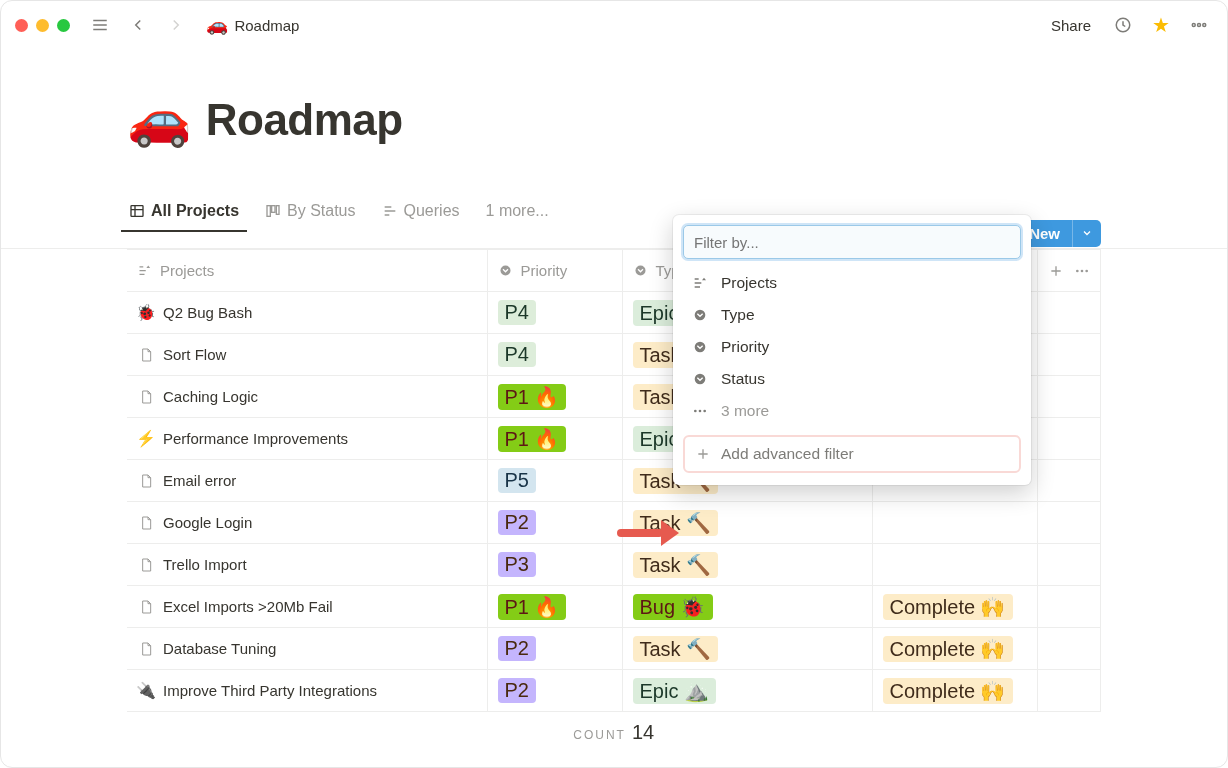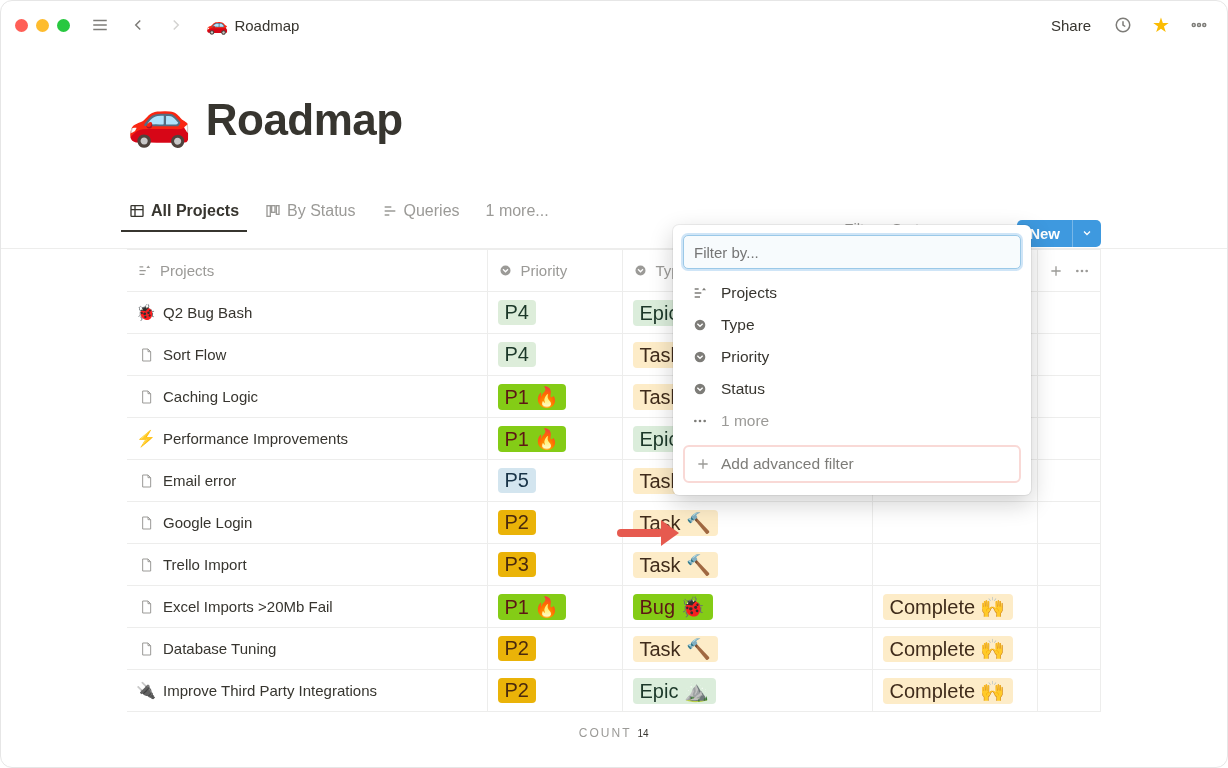--- a/index.html
+++ b/index.html
@@ -103,34 +103,34 @@
   col.c4{width:165px;}
   col.c5{width:auto;}
   .row-icon{width:18px;display:inline-flex;justify-content:center;font-size:16px;}
   .doc-icon svg{width:16px;height:18px;stroke:#9b9a97;stroke-width:1.5;fill:none;}
   .pill{
     display:inline-flex;align-items:center;gap:5px;
     padding:1px 7px;border-radius:4px;font-size:20px;
   }
   .p-green{background:#ddedda;color:#1c3829;}
   .p-red{background:#84cc16;color:#5d1715;}
-  .p-orange{background:#eab308;color:#49290e;}
+  .p-orange{background:#c4b5fd;color:#49290e;}
   .p-blue{background:#d3e5ef;color:#183347;}
   .p-yellow{background:#fdecc8;color:#402c1b;}
   .p-gray{background:#e3e2e0;color:#32302c;}
   .p-greenlt{background:#dbeddb;color:#1c3829;}
   .count-row td{border:none;text-align:center;color:#9b9a97;font-size:12px;}
   .count-row .count-label{letter-spacing:2px;margin-right:6px;}
-  .count-row .count-val{font-size:10px;color:#37352f;}
+  .count-row .count-val{font-size:20px;color:#37352f;}
   .add-col svg{width:16px;height:16px;stroke:#9b9a97;stroke-width:2;fill:none;}
 
   
   .popover{
     position:absolute;
-    top:224px; left:672px;
+    top:214px; left:672px;
     width:358px;
     background:#fff;
     border-radius:6px;
     box-shadow:0 0 0 1px rgba(15,15,15,0.06), 0 8px 24px rgba(15,15,15,0.2);
     padding:10px 10px 12px 10px;
     z-index:50;
   }
   .popover input{
     width:100%;height:34px;
     border:1px solid #9bc9e8;
@@ -647,21 +647,21 @@
         </div>
       </div>
     <div class="pop-item pop-more">
       <span class="pi-icon">
           <svg viewBox="0 0 24 24" fill="currentColor">
             <circle cx="5" cy="12" r="2"></circle>
             <circle cx="12" cy="12" r="2"></circle>
             <circle cx="19" cy="12" r="2"></circle>
           </svg>
         </span>
-      <span>1 more</span>
+      <span>3 more</span>
     </div>
     <div class="adv-filter">
       <svg viewBox="0 0 24 24">
           <path d="M12 5v14M5 12h14"></path>
         </svg>
       <span>Add advanced filter</span>
     </div>
   </div>
 
   <div class="arrow">

